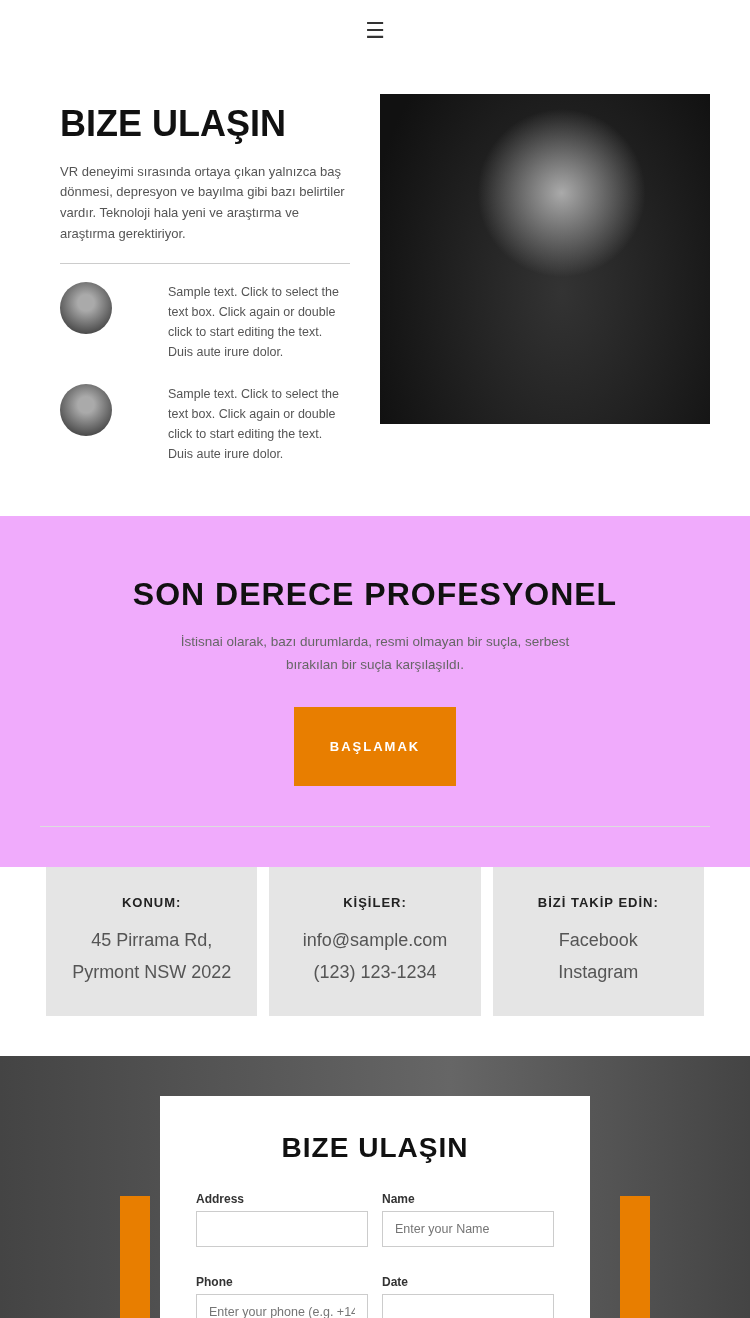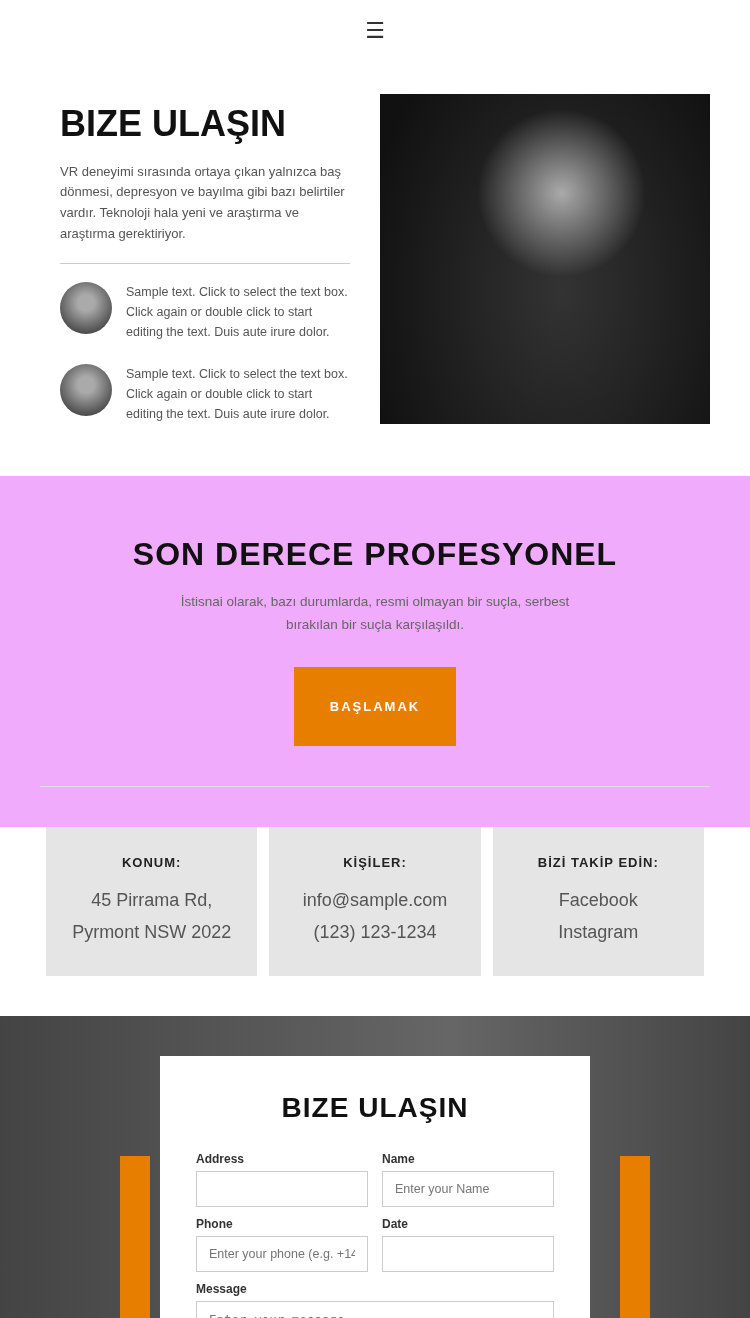--- a/index.html
+++ b/index.html
@@ -90,20 +90,21 @@
     .avatar-inner {
       width: 100%;
       height: 100%;
       background: radial-gradient(circle at 50% 40%, #aaa 20%, #444 80%);
     }
     .contact-text {
       font-size: 12.5px;
       color: #555;
       line-height: 1.6;
       max-width: 280px;
+      margin-left: 42px;
     }
 
     
     .section2 {
       background: #f0abfc;
       text-align: center;
       padding: 60px 40px 40px;
     }
     .section2-title {
       font-size: 32px;
@@ -218,21 +219,21 @@
       font-weight: 900;
       text-transform: uppercase;
       color: #111;
       text-align: center;
       margin-bottom: 28px;
       letter-spacing: 1px;
     }
     .form-row {
       display: flex;
       gap: 14px;
-      margin-bottom: 10px;
+      margin-bottom: 28px;
     }
     .form-group {
       flex: 1;
       display: flex;
       flex-direction: column;
       gap: 5px;
     }
     .form-label {
       font-size: 12px;
       color: #333;

